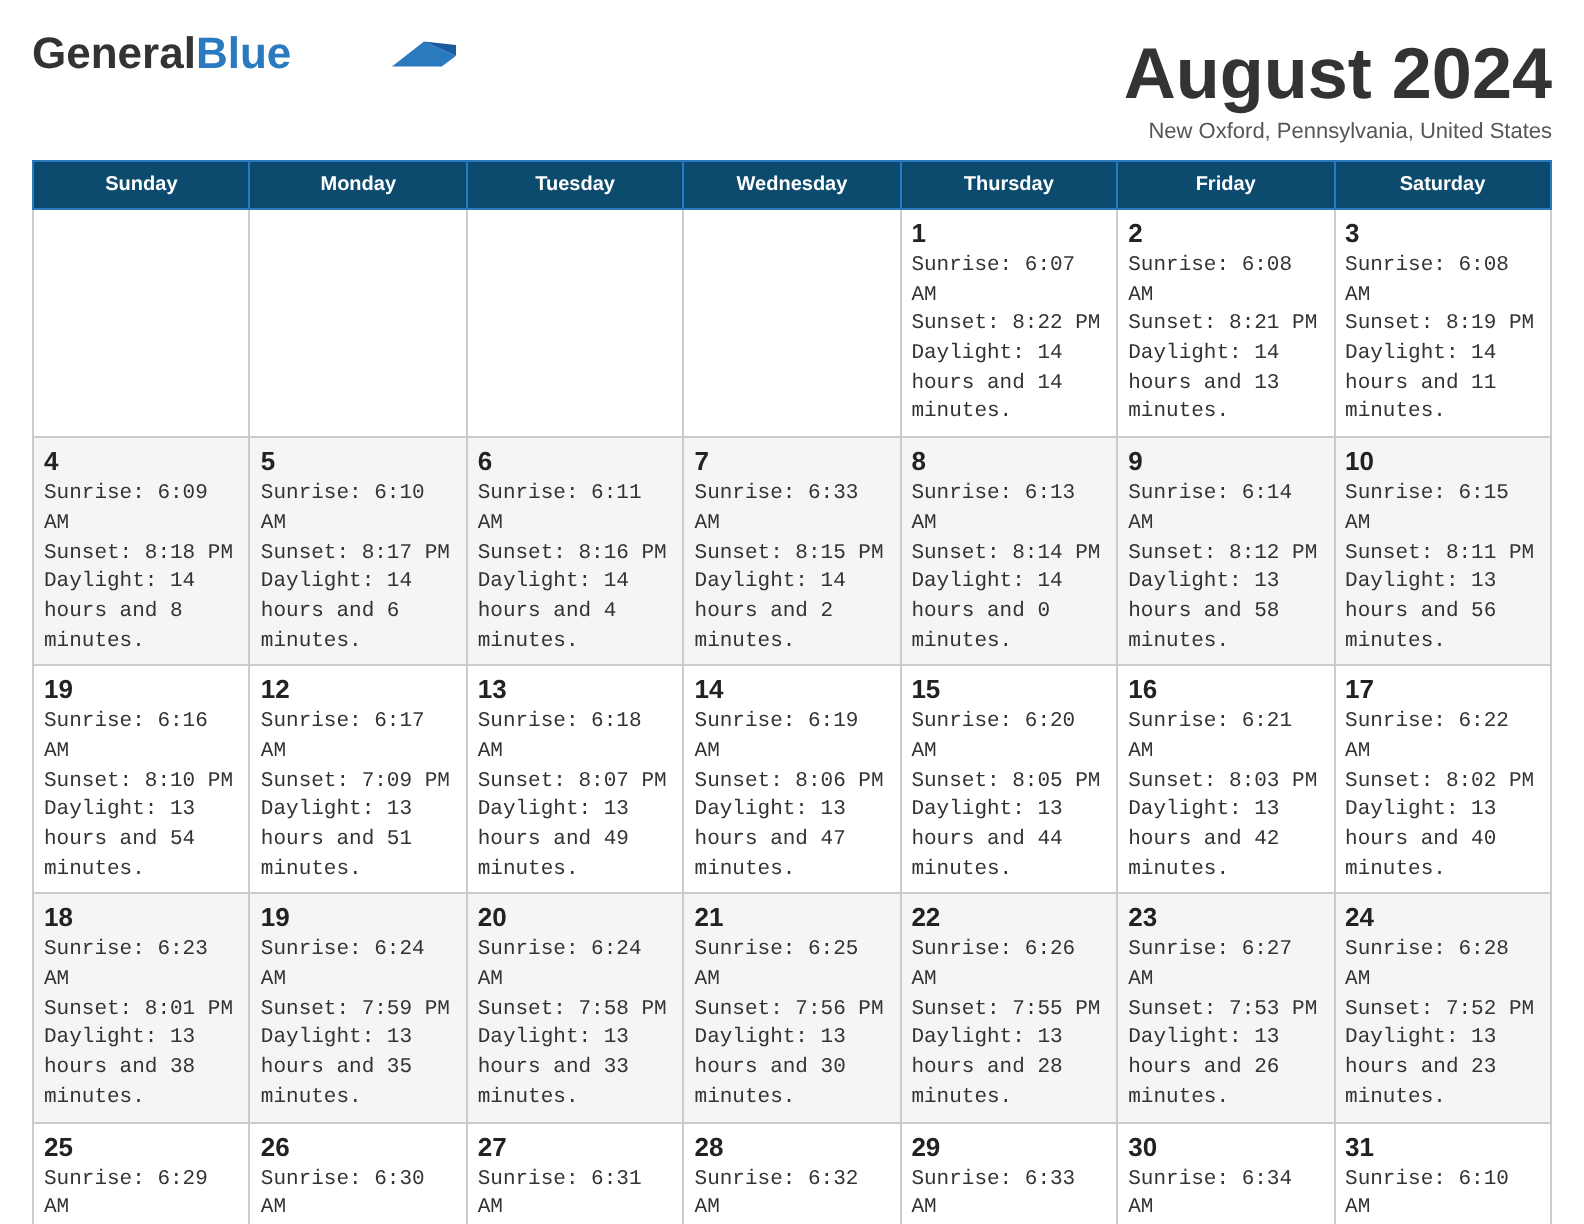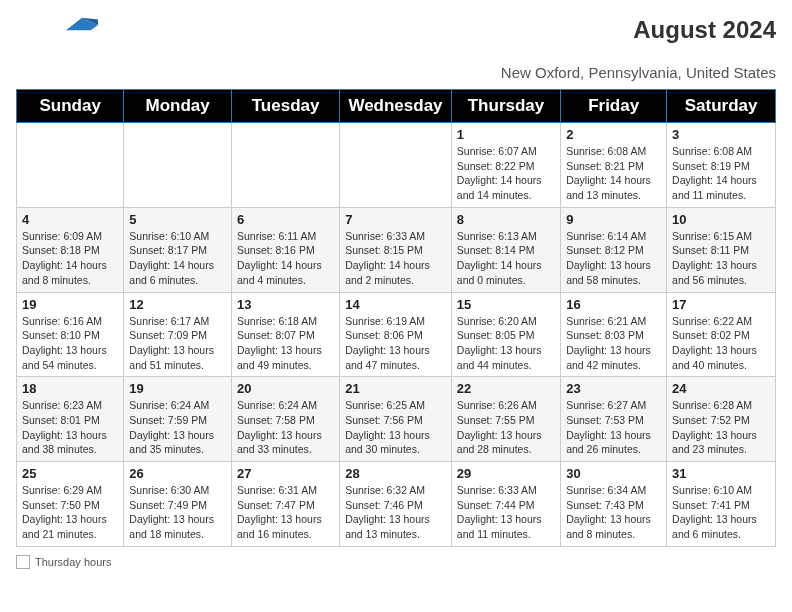--- a/index.html
+++ b/index.html
@@ -30,60 +30,61 @@
     .logo-text span.blue { color: #2a7abf; }
     .logo-icon {
       width: 36px;
       height: 16px;
       margin-left: 48px;
     }
     .title-block {
       text-align: right;
     }
     .month-title {
-      font-size: 24px;
+      font-size: 36px;
       font-weight: bold;
       color: #333;
     }
     .location {
-      font-size: 15px;
+      font-size: 11px;
       color: #555;
-      margin-top: 20px;
+      margin-top: 2px;
     }
     table {
       width: 100%;
       border-collapse: collapse;
       font-size: 11px;
     }
     .day-header {
-      background: #000000;
+      background: #0c4a6e;
       color: #fff;
       text-align: center;
       padding: 6px 4px;
-      font-size: 17px;
+      font-size: 10px;
       font-weight: bold;
       border: 1px solid #2a7abf;
     }
     td {
       border: 1px solid #ccc;
       vertical-align: top;
       padding: 4px 5px;
       width: 113px;
       min-height: 80px;
     }
     .day-num {
       font-weight: bold;
       font-size: 13px;
       margin-bottom: 2px;
       color: #222;
     }
     .day-info {
       color: #333;
       font-size: 10.5px;
       line-height: 1.4;
+      font-family: Liberation Mono, monospace;
     }
     tr:nth-child(even) td { background: #f5f5f5; }
     tr:nth-child(odd) td { background: #fff; }
     thead tr th { background: #2a7abf; }
     .empty { background: #fff !important; }
     .footer {
       display: flex;
       align-items: center;
       margin-top: 8px;
       font-size: 11px;
@@ -96,20 +97,23 @@
       display: inline-block;
       margin-right: 5px;
     }
   </style>
 </head>
 <body>
 
 <div class="header">
   <div class="logo">
     <div style="display:flex;align-items:center;">
+      <span class="logo-text">
+        <span>General</span><span class="blue">Blue</span>
+      </span>
       <svg class="logo-icon" viewBox="0 0 40 18" width="40" height="18">
         <polygon points="2,16 20,2 38,10 30,16" fill="#2a7abf"></polygon>
         <polygon points="20,2 38,10 38,4" fill="#1a5a9f"></polygon>
       </svg>
     </div>
   </div>
   <div class="title-block">
     <div class="month-title">August 2024</div>
     <div class="location">New Oxford, Pennsylvania, United States</div>
   </div>

